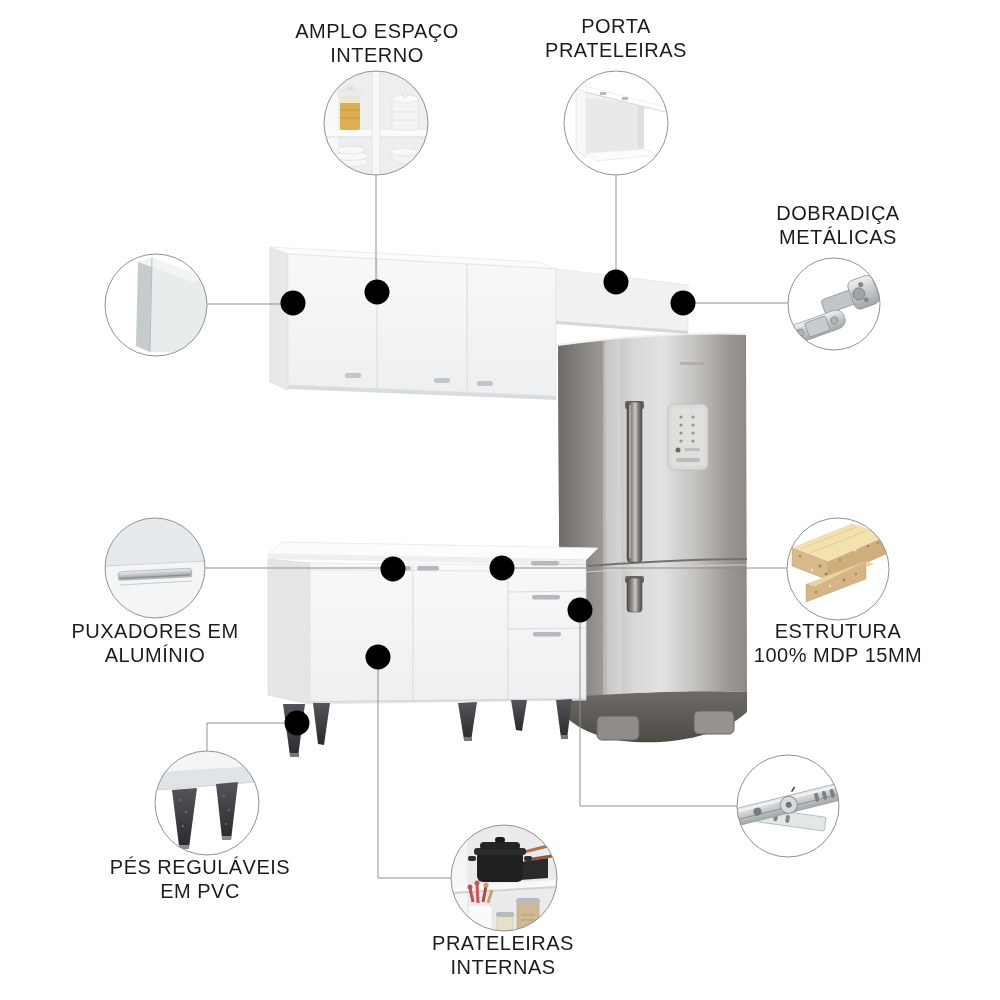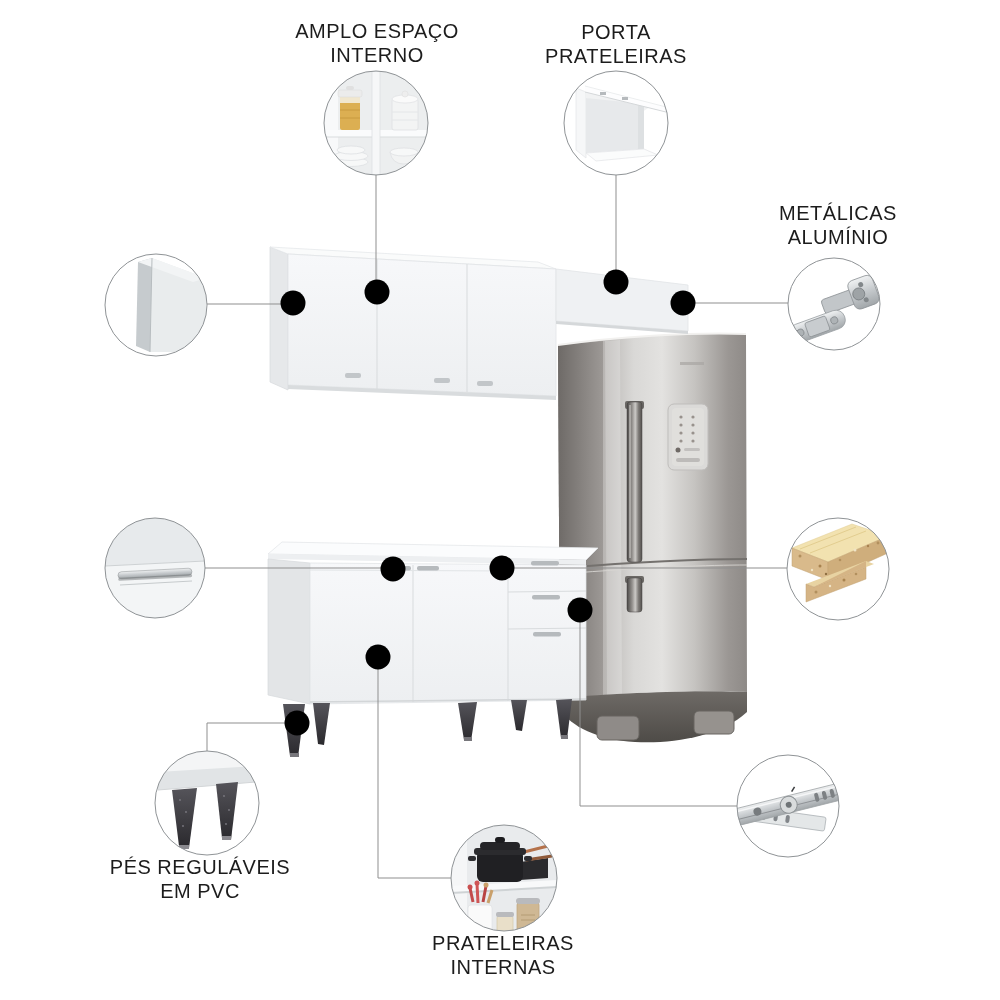--- a/index.html
+++ b/index.html
@@ -382,27 +382,35 @@
       </g>
     </g>
     <circle cx="788" cy="806" r="51" fill="none" stroke="#8f9396" stroke-width="1"></circle>
   </g>
 </svg>
 
 <div class="callout-label" style="left:377px;top:19px">
   <span class="lbl-line">AMPLO ESPAÇO</span>
   <span class="lbl-line">INTERNO</span>
 </div>
-<div class="callout-label" style="left:616px;top:20px">
+<div class="callout-label" style="left:616px;top:14px">
   <span class="lbl-line">PORTA</span>
   <span class="lbl-line">PRATELEIRAS</span>
 </div>
 <div class="callout-label" style="left:838px;top:201px">
+  <span class="lbl-line">DOBRADIÇA</span>
   <span class="lbl-line">METÁLICAS</span>
+</div>
+<div class="callout-label" style="left:155px;top:619px">
+  <span class="lbl-line">PUXADORES EM</span>
   <span class="lbl-line">ALUMÍNIO</span>
+</div>
+<div class="callout-label" style="left:838px;top:619px">
+  <span class="lbl-line">ESTRUTURA</span>
+  <span class="lbl-line">100% MDP 15MM</span>
 </div>
 <div class="callout-label" style="left:503px;top:931px">
   <span class="lbl-line">PRATELEIRAS</span>
   <span class="lbl-line">INTERNAS</span>
 </div>
 <div class="callout-label" style="left:200px;top:855px">
   <span class="lbl-line">PÉS REGULÁVEIS</span>
   <span class="lbl-line">EM PVC</span>
 </div>
 

